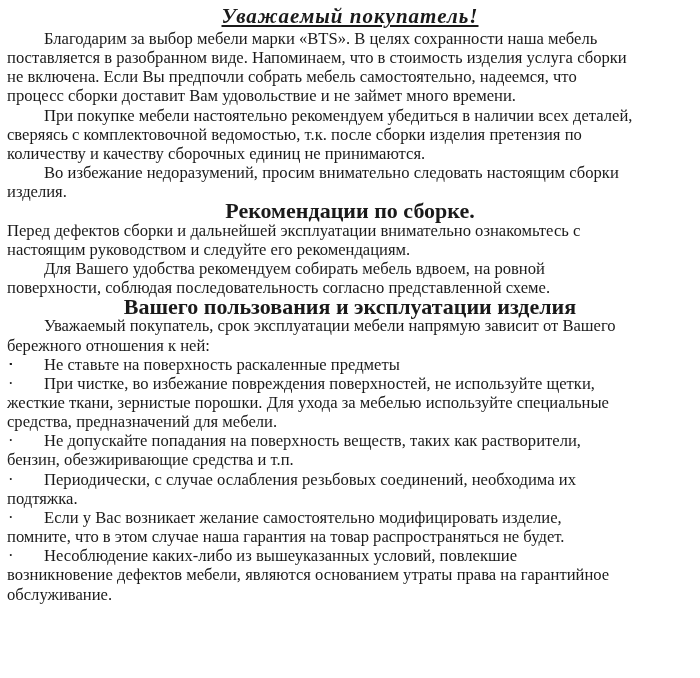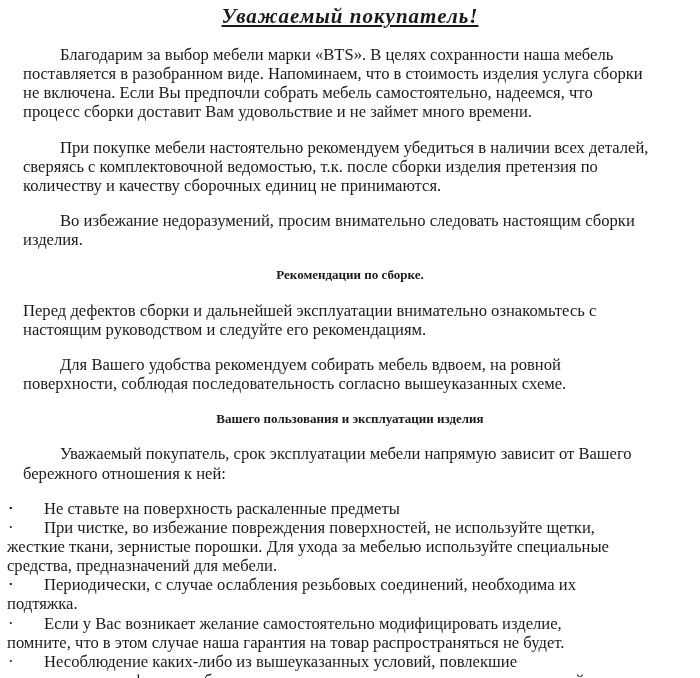--- a/index.html
+++ b/index.html
@@ -25,26 +25,26 @@
     font-style: italic;
     text-decoration: underline;
     font-size: 21px;
     line-height: 25px;
     letter-spacing: 1px;
     white-space: pre-line;
   }
   .heading {
     text-align: center;
     font-weight: bold;
-    font-size: 13px;
+    font-size: 22px;
     line-height: 19.15px;
     white-space: pre-line;
   }
   p.para {
-    margin: 16px;
+    margin: 0;
     white-space: pre-line;
   }
   .indent {
     text-indent: 37px;
   }
   p.bullet {
     margin: 0;
     white-space: pre-line;
     position: relative;
     text-indent: 37px;
@@ -71,34 +71,35 @@
 сверяясь с комплектовочной ведомостью, т.к. после сборки изделия претензия по
 количеству и качеству сборочных единиц не принимаются.</p>
   <p class="para indent">Во избежание недоразумений, просим внимательно следовать настоящим сборки
 изделия.</p>
 
   <div class="heading">Рекомендации по сборке.</div>
 
   <p class="para">Перед дефектов сборки и дальнейшей эксплуатации внимательно ознакомьтесь с
 настоящим руководством и следуйте его рекомендациям.</p>
   <p class="para indent">Для Вашего удобства рекомендуем собирать мебель вдвоем, на ровной
-поверхности, соблюдая последовательность согласно вышеуказанных схеме.</p>
+поверхности, соблюдая последовательность согласно представленной схеме.</p>
 
   <div class="heading">Вашего пользования и эксплуатации изделия</div>
 
   <p class="para indent">Уважаемый покупатель, срок эксплуатации мебели напрямую зависит от Вашего
 бережного отношения к ней:</p>
 
   <p class="bullet"><span class="bullet-dot">·</span></p>
   <p class="bullet"><span class="bullet-dot">·</span></p>
   <p class="bullet"><span class="bullet-dot">·</span><span>Не ставьте на поверхность раскаленные предметы</span></p>
   <p class="bullet"><span class="bullet-dot">·</span><span>При чистке, во избежание повреждения поверхностей, не используйте щетки,
 жесткие ткани, зернистые порошки. Для ухода за мебелью используйте специальные
 средства, предназначений для мебели.</span></p>
-  <p class="bullet"><span class="bullet-dot">·</span></p>
+  <p class="bullet"><span class="bullet-dot">·</span><span>Не допускайте попадания на поверхность веществ, таких как растворители,
+бензин, обезжиривающие средства и т.п.</span></p>
   <p class="bullet"><span class="bullet-dot">·</span><span>Периодически, с случае ослабления резьбовых соединений, необходима их
 подтяжка.</span></p>
   <p class="bullet"><span class="bullet-dot">·</span><span>Если у Вас возникает желание самостоятельно модифицировать изделие,
 помните, что в этом случае наша гарантия на товар распространяться не будет.</span></p>
   <p class="bullet"><span class="bullet-dot">·</span><span>Несоблюдение каких-либо из вышеуказанных условий, повлекшие
 возникновение дефектов мебели, являются основанием утраты права на гарантийное
 обслуживание.</span></p>
 
 </div>
 

